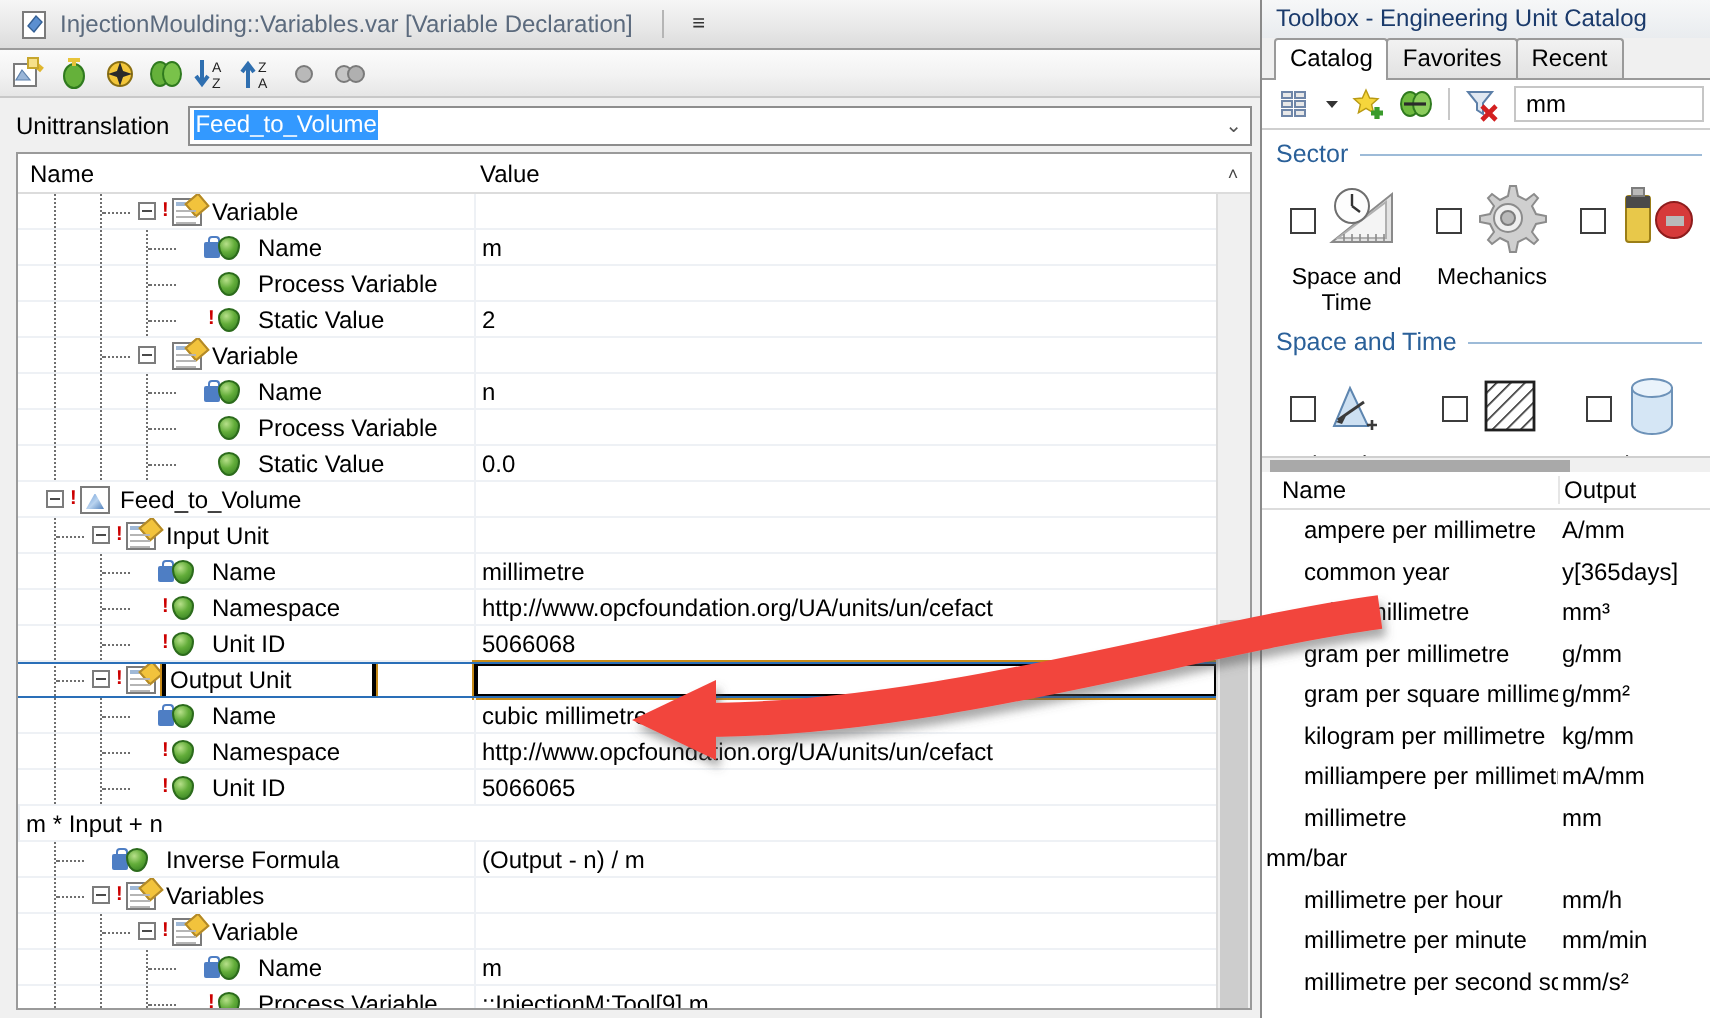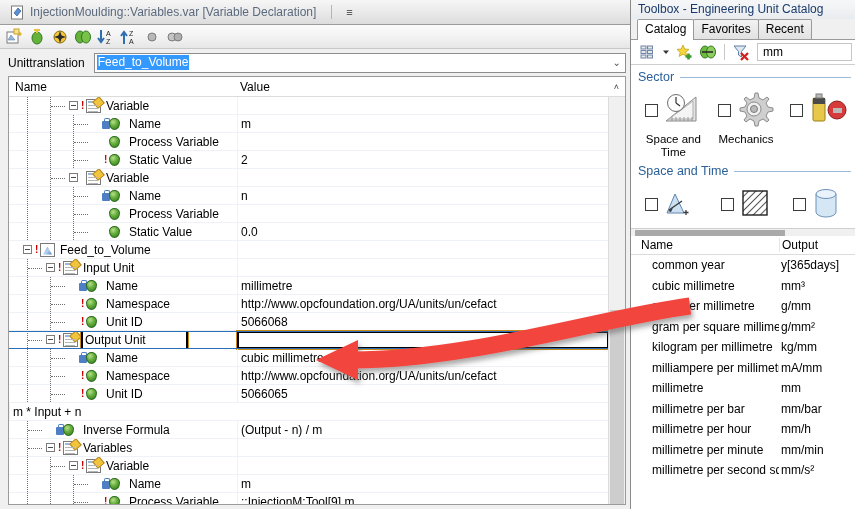--- a/index.html
+++ b/index.html
@@ -841,20 +841,24 @@
       <div id="tb-hthumb"></div>
     </div>
 
     <div id="tb-list">
       <div id="tb-list-head">
         <div class="lh-name">Name</div>
         <div class="lh-sym">Output</div>
       </div>
       <div id="tb-list-rows">
           <div class="lrow">
+            <div class="lr-name">ampere per millimetre</div>
+            <div class="lr-sym">A/mm</div>
+          </div>
+          <div class="lrow">
             <div class="lr-name">common year</div>
             <div class="lr-sym">y[365days]</div>
           </div>
           <div class="lrow">
             <div class="lr-name">cubic millimetre</div>
             <div class="lr-sym">mm³</div>
           </div>
           <div class="lrow">
             <div class="lr-name">gram per millimetre</div>
             <div class="lr-sym">g/mm</div>
@@ -869,21 +873,20 @@
           </div>
           <div class="lrow">
             <div class="lr-name">milliampere per millimetre</div>
             <div class="lr-sym">mA/mm</div>
           </div>
           <div class="lrow">
             <div class="lr-name">millimetre</div>
             <div class="lr-sym">mm</div>
           </div>
           <div class="lrow">
-            <div class="lr-name">millimetre per bar</div>
             <div class="lr-sym">mm/bar</div>
           </div>
           <div class="lrow">
             <div class="lr-name">millimetre per hour</div>
             <div class="lr-sym">mm/h</div>
           </div>
           <div class="lrow">
             <div class="lr-name">millimetre per minute</div>
             <div class="lr-sym">mm/min</div>
           </div>

